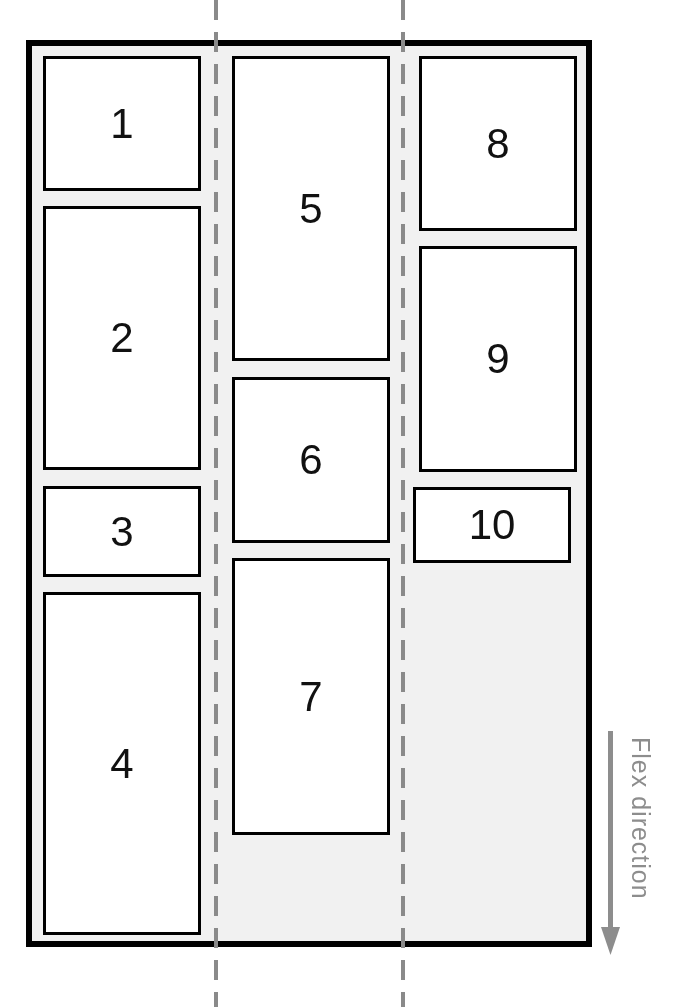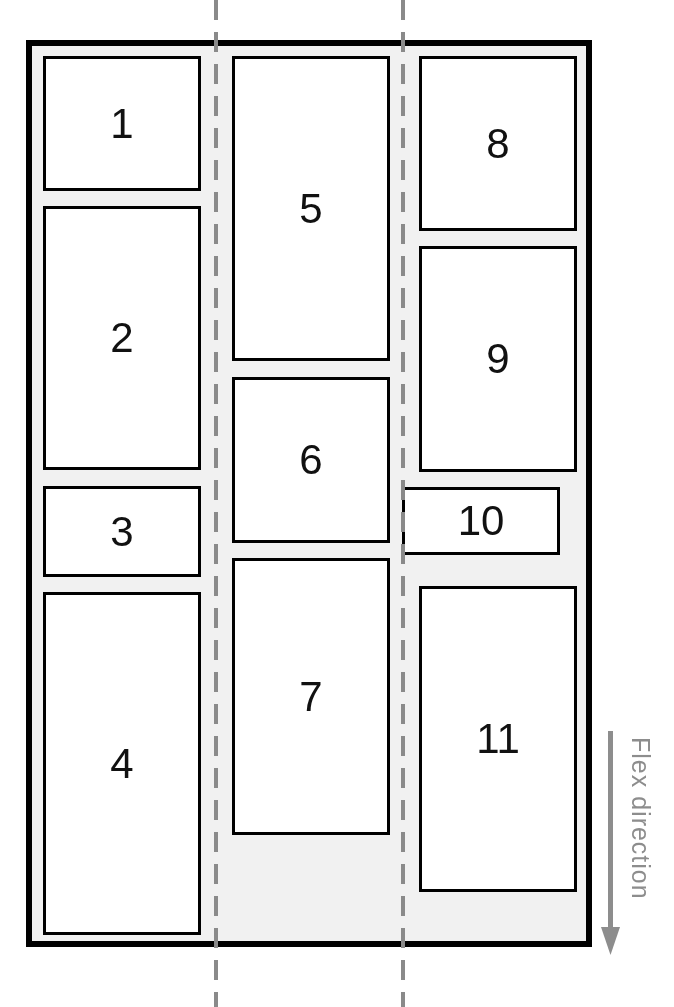--- a/index.html
+++ b/index.html
@@ -49,21 +49,21 @@
   }
   .item-1  { left: 11px;  top: 10px;  height: 135px; }
   .item-2  { left: 11px;  top: 160px; height: 264px; }
   .item-3  { left: 11px;  top: 440px; height: 91px;  }
   .item-4  { left: 11px;  top: 546px; height: 343px; }
   .item-5  { left: 200px; top: 10px;  height: 305px; }
   .item-6  { left: 200px; top: 331px; height: 166px; }
   .item-7  { left: 200px; top: 512px; height: 277px; }
   .item-8  { left: 387px; top: 10px;  height: 175px; }
   .item-9  { left: 387px; top: 200px; height: 226px; }
-  .item-10 { left: 370px; top: 441px; height: 68px;  }
+  .item-10 { left: 381px; top: 441px; height: 76px;  }
   .item-11 { left: 387px; top: 540px; height: 306px; }
 
   
   .arrow-svg { position: absolute; left: 598px; top: 728px; z-index: 2; }
   .annotation-text {
     position: absolute; left: 626px; top: 737px;
     writing-mode: vertical-rl; text-orientation: mixed;
     font-size: 25px; letter-spacing: 1px;
     color: var(--annotation);
     white-space: nowrap;
@@ -82,21 +82,20 @@
     <div class="item item-1">1</div>
     <div class="item item-2">2</div>
     <div class="item item-3">3</div>
     <div class="item item-4">4</div>
     <div class="item item-5">5</div>
     <div class="item item-6">6</div>
     <div class="item item-7">7</div>
     <div class="item item-8">8</div>
     <div class="item item-9">9</div>
     <div class="item item-10">10</div>
-    <div class="item item-11">11</div>
   </div>
 
   <svg class="arrow-svg" width="26" height="230" viewBox="0 0 26 230">
     <line x1="12.5" y1="3" x2="12.5" y2="200" style="stroke: var(--annotation); stroke-width: 5;"></line>
     <polygon points="3,199 22,199 12.5,227" style="fill: var(--annotation);"></polygon>
   </svg>
 
   <div class="annotation-text">Flex direction</div>
 
 </div>

